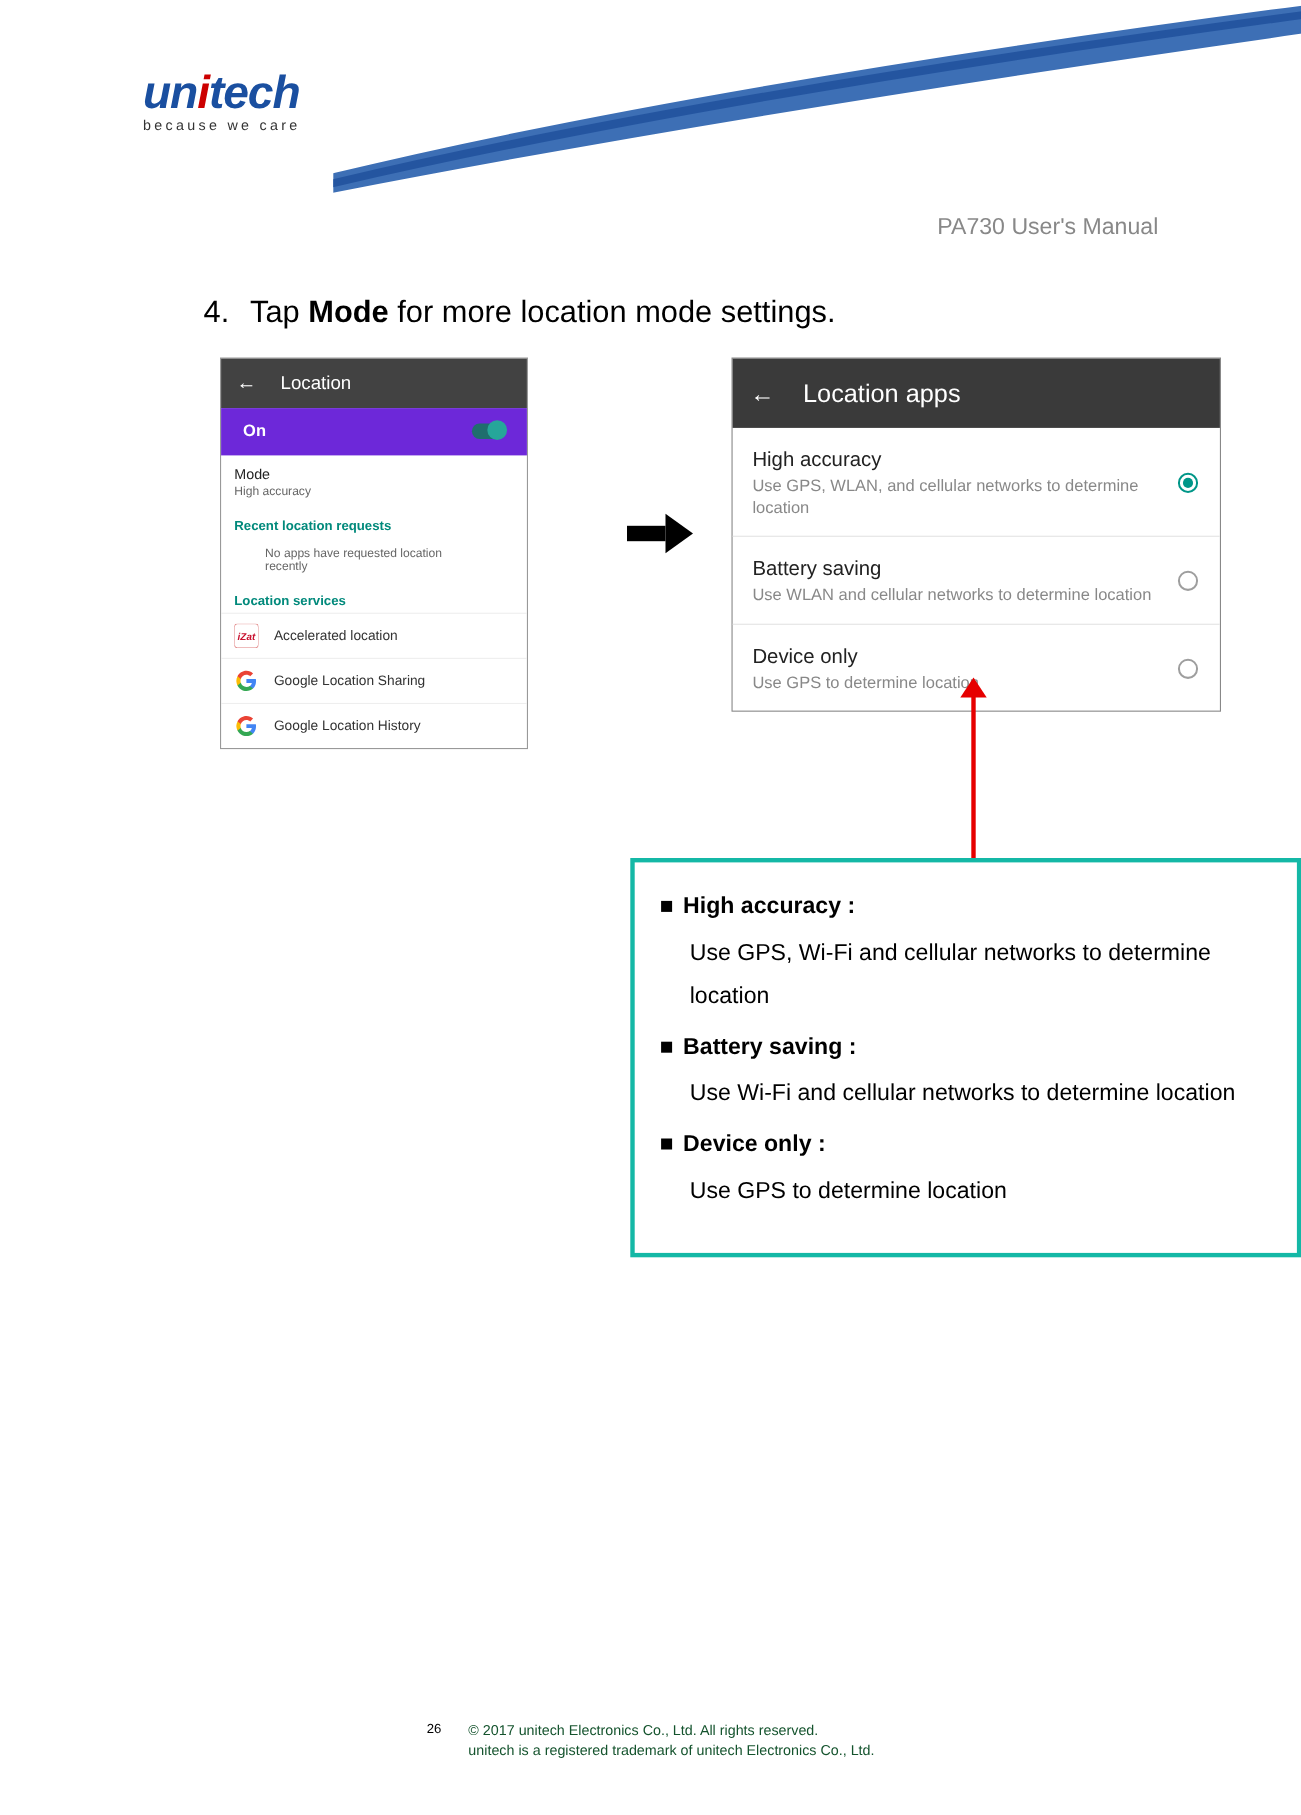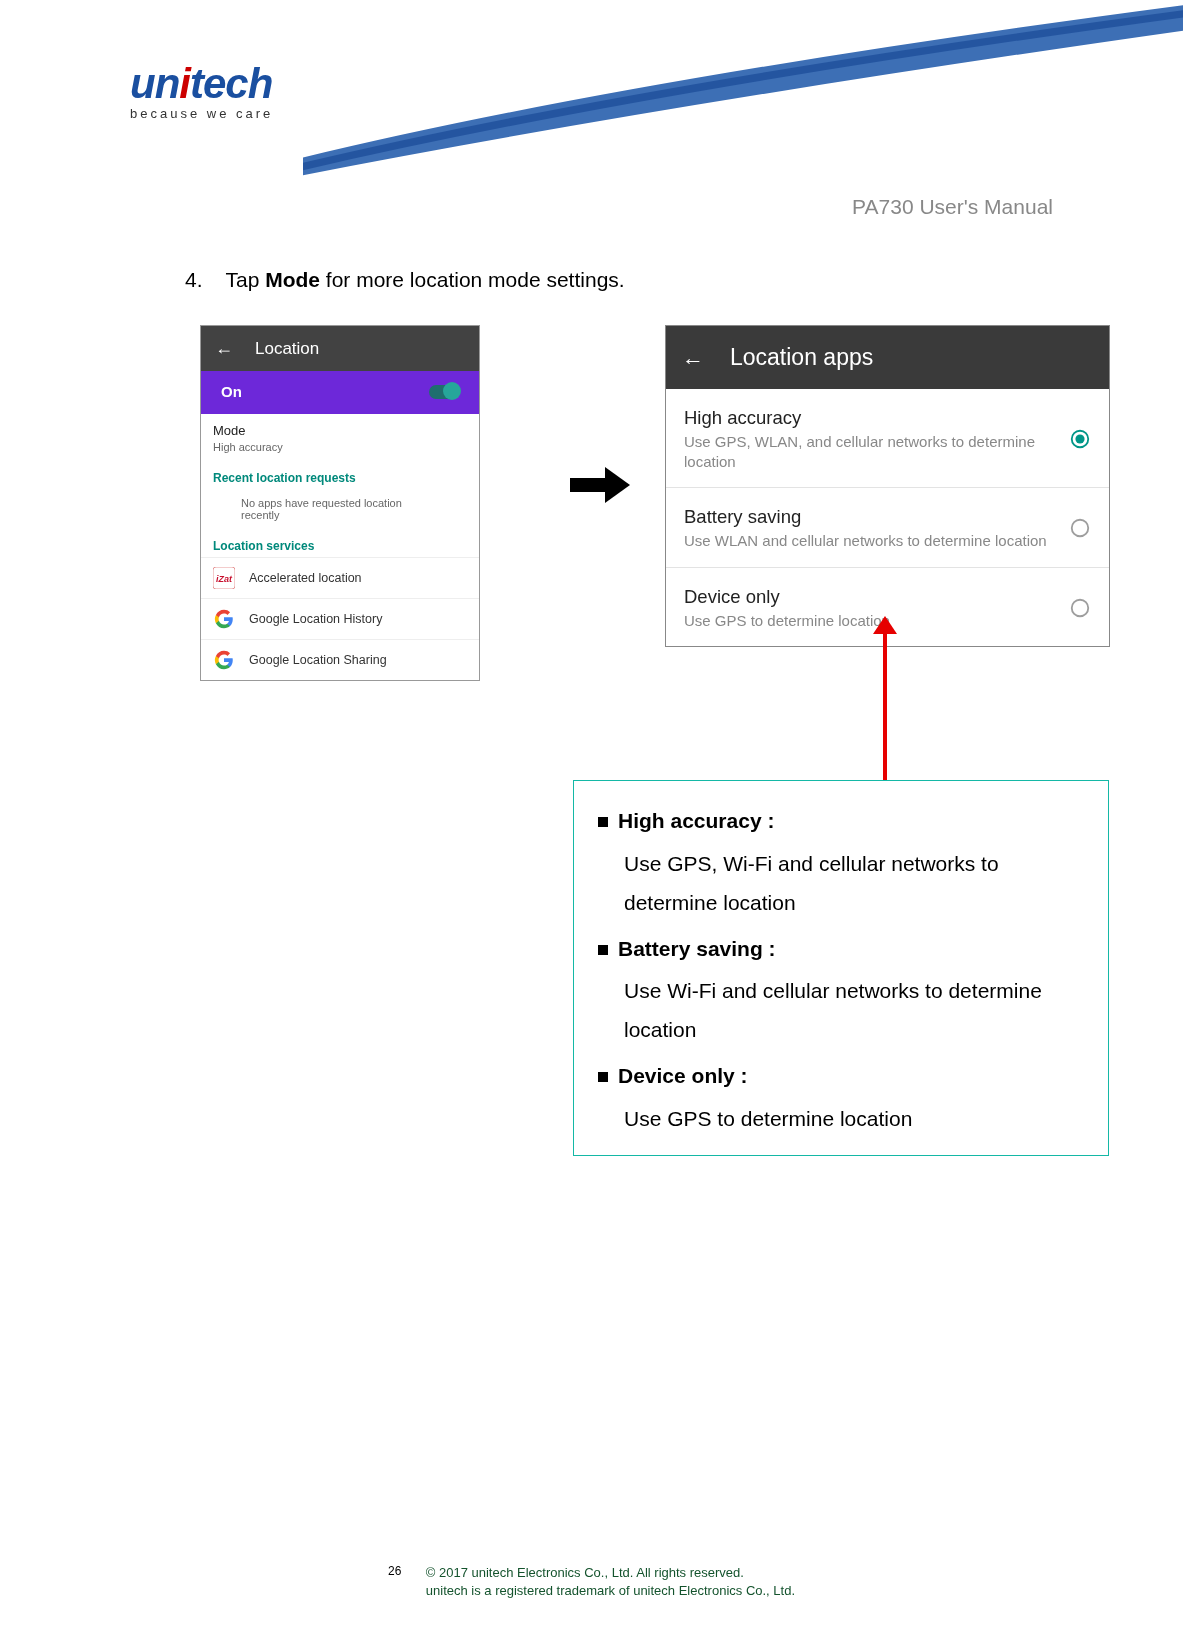--- a/index.html
+++ b/index.html
@@ -18,21 +18,21 @@
     pointer-events: none;
   }
   .logo {
     position: absolute;
     top: 60px; left: 130px;
   }
   .logo-main { font-size: 42px; font-weight: bold; color: #1a4fa0; font-style: italic; letter-spacing: -1px; }
   .logo-dot { color: #cc0000; }
   .logo-sub { font-size: 13px; color: #333; letter-spacing: 3px; margin-top: -2px; }
   .doc-title { position: absolute; top: 195px; right: 130px; color: #888; font-size: 21px; }
-  .instruction { position: absolute; top: 268px; left: 185px; font-size: 21px; color: #000; }
+  .instruction { position: absolute; top: 268px; left: 185px; font-size: 28px; color: #000; }
   .instruction .num { display: inline-block; width: 35px; }
   .instruction b { font-weight: bold; }
 
   
   .phone1 {
     position: absolute; top: 325px; left: 200px;
     width: 280px; border: 1px solid #999; background: #fff;
     font-size: 12px;
   }
   .p1-appbar { background: #424242; color: #fff; padding: 12px 14px; display: flex; align-items: center; gap: 22px; }
@@ -68,22 +68,22 @@
   .radio { width: 22px; height: 22px; flex: 0 0 auto; }
 
   
   .red-arrow-line { position: absolute; top: 624px; left: 883px; width: 4px; height: 158px; background: #e60000; }
   .red-arrow-head { position: absolute; top: 616px; left: 873px; width: 0; height: 0;
     border-left: 12px solid transparent; border-right: 12px solid transparent; border-bottom: 18px solid #e60000; }
 
   
   .callout {
     position: absolute; top: 780px; left: 573px;
-    width: 536px; border: 1px solid #14b8a6; background: #fff;
-    padding: 20px 18px 10px 20px;
+    width: 610px; border: 4px solid #14b8a6; background: #fff;
+    padding: 20px 18px 30px 20px;
   }
   .callout-item { margin-bottom: 4px; line-height: 1.9; font-size: 21px; color: #000; }
   .callout-item .bullet { display: inline-block; width: 10px; height: 10px; background: #000; margin: 0 10px 0 4px; vertical-align: 1px; }
   .callout-item .lbl { font-weight: bold; }
   .callout-desc { font-size: 21px; color: #000; margin-left: 30px; line-height: 1.85; margin-bottom: 6px; }
 
   
   .footer { position: absolute; bottom: 50px; left: 0; width: 100%; text-align: center; }
   .footer .pg { display: inline-block; font-size: 12px; color: #000; margin-right: 20px; vertical-align: top; }
   .footer .cp { display: inline-block; font-size: 13px; color: #14532d; text-align: left; line-height: 1.4; }
@@ -136,32 +136,32 @@
   </div>
   <div class="p1-item">
     <span class="p1-icon">
       <svg width="20" height="20" viewBox="0 0 48 48">
           <path fill="#4285F4" d="M45 24.5c0-1.6-.1-3.1-.4-4.5H24v8.5h11.8c-.5 2.8-2 5.1-4.3 6.7v5.6h7C42.6 37 45 31.3 45 24.5z"></path>
           <path fill="#34A853" d="M24 46c5.9 0 10.8-2 14.4-5.3l-7-5.6c-2 1.3-4.4 2.1-7.4 2.1-5.7 0-10.5-3.8-12.2-9H4.6v5.7C8.2 41 15.5 46 24 46z"></path>
           <path fill="#FBBC05" d="M11.8 28.2c-.4-1.3-.7-2.7-.7-4.2s.3-2.9.7-4.2v-5.7H4.6C3 17.3 2 20.5 2 24s1 6.7 2.6 9.9l7.2-5.7z"></path>
           <path fill="#EA4335" d="M24 10.8c3.2 0 6.1 1.1 8.3 3.3l6.2-6.2C34.8 4 29.9 2 24 2 15.5 2 8.2 7 4.6 14.1l7.2 5.7c1.7-5.2 6.5-9 12.2-9z"></path>
         </svg>
     </span>
-    <span class="p1-itxt">Google Location History</span>
+    <span class="p1-itxt">Google Location Sharing</span>
   </div>
   <div class="p1-item">
     <span class="p1-icon">
       <svg width="20" height="20" viewBox="0 0 48 48">
           <path fill="#4285F4" d="M45 24.5c0-1.6-.1-3.1-.4-4.5H24v8.5h11.8c-.5 2.8-2 5.1-4.3 6.7v5.6h7C42.6 37 45 31.3 45 24.5z"></path>
           <path fill="#34A853" d="M24 46c5.9 0 10.8-2 14.4-5.3l-7-5.6c-2 1.3-4.4 2.1-7.4 2.1-5.7 0-10.5-3.8-12.2-9H4.6v5.7C8.2 41 15.5 46 24 46z"></path>
           <path fill="#FBBC05" d="M11.8 28.2c-.4-1.3-.7-2.7-.7-4.2s.3-2.9.7-4.2v-5.7H4.6C3 17.3 2 20.5 2 24s1 6.7 2.6 9.9l7.2-5.7z"></path>
           <path fill="#EA4335" d="M24 10.8c3.2 0 6.1 1.1 8.3 3.3l6.2-6.2C34.8 4 29.9 2 24 2 15.5 2 8.2 7 4.6 14.1l7.2 5.7c1.7-5.2 6.5-9 12.2-9z"></path>
         </svg>
     </span>
-    <span class="p1-itxt">Google Location Sharing</span>
+    <span class="p1-itxt">Google Location History</span>
   </div>
 </div>
 
 <svg class="arrow-between" width="60" height="40" viewBox="0 0 60 40">
   <rect x="0" y="13" width="35" height="14" fill="#000"></rect>
   <polygon points="35,2 60,20 35,38" fill="#000"></polygon>
 </svg>
 
 <div class="phone2">
   <div class="p2-appbar">

